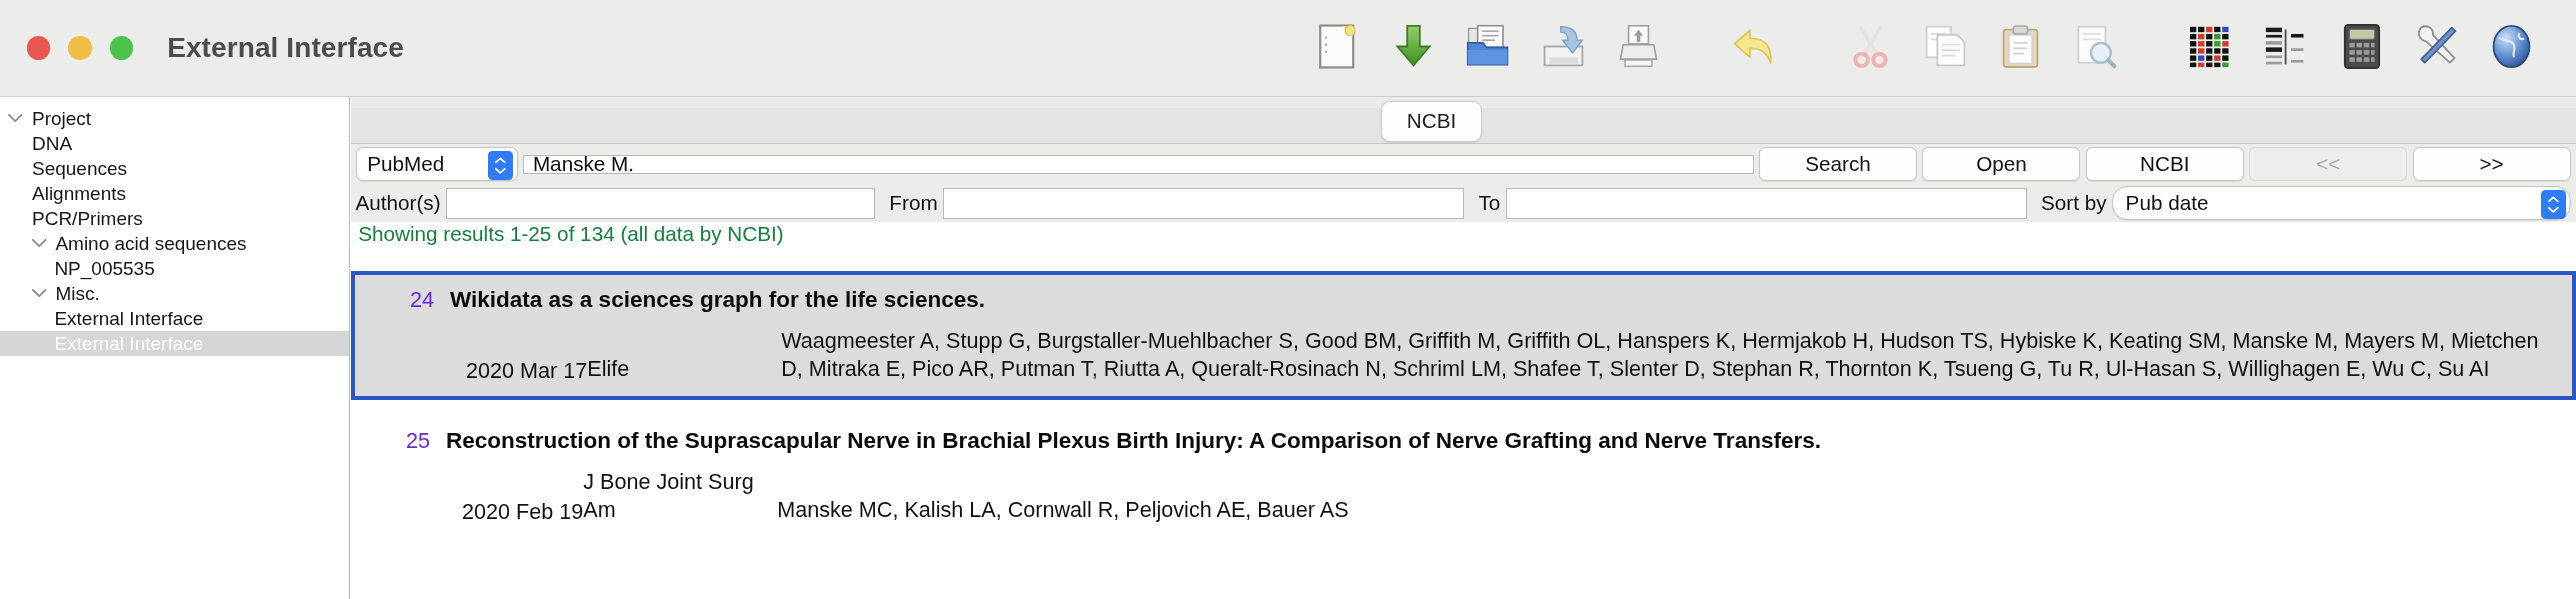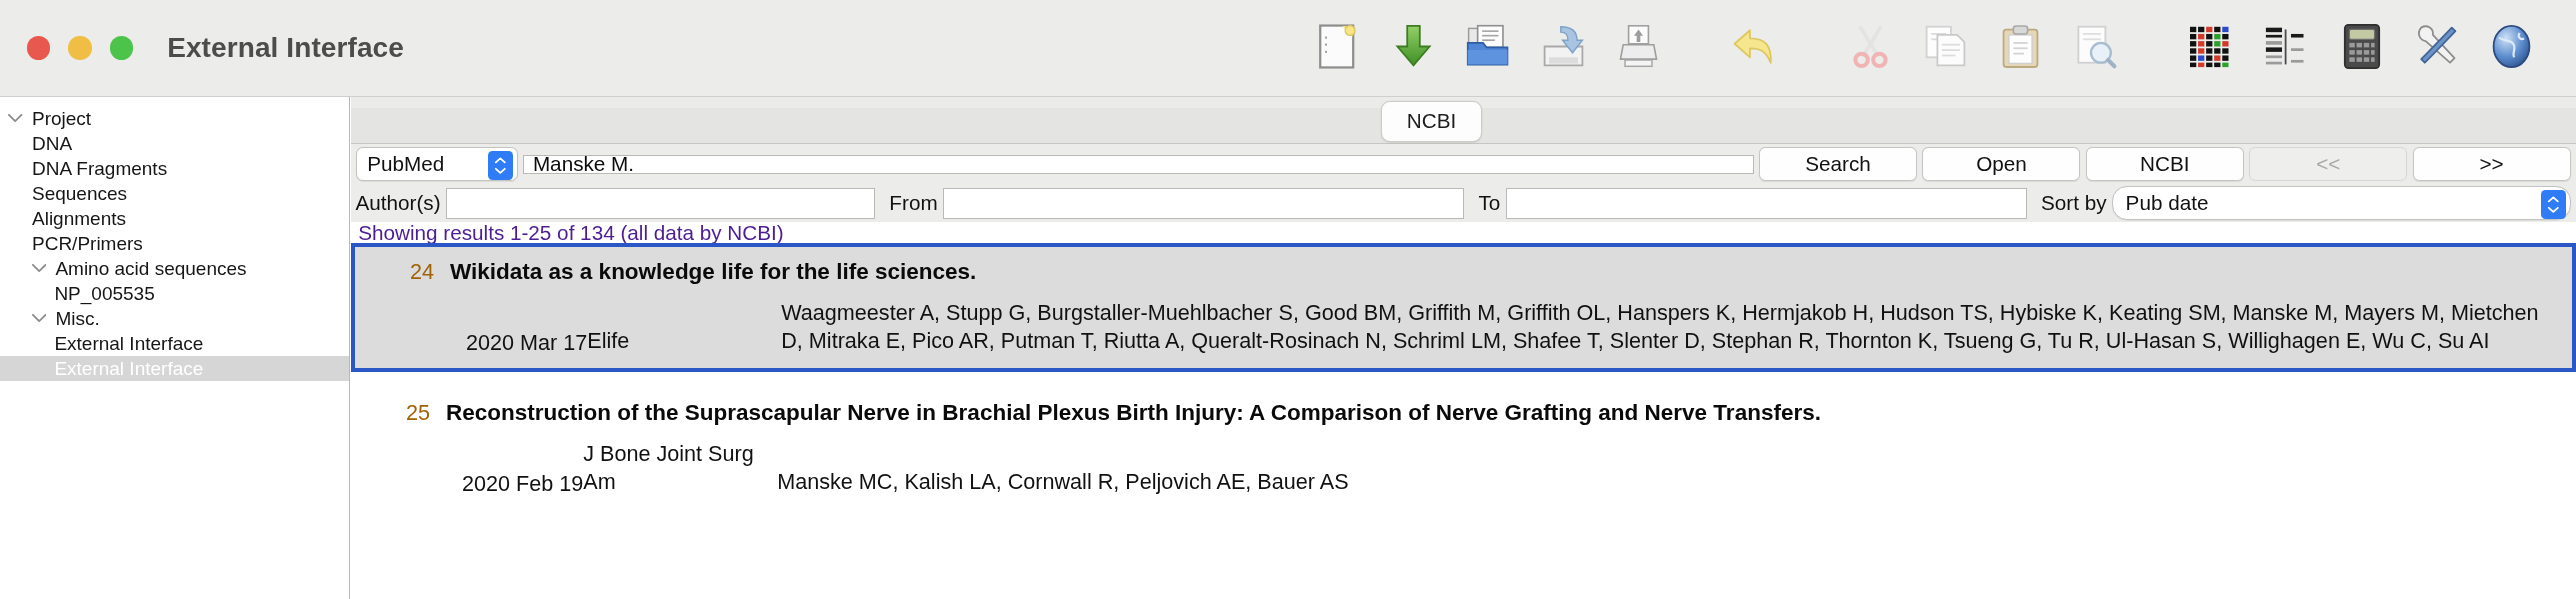--- a/index.html
+++ b/index.html
@@ -196,25 +196,25 @@
     border: 0.9px solid #c3c3c1;
     border-radius: 15px;
     box-shadow: 0 0.9px 0.9px rgba(0,0,0,0.07);
     display: flex; align-items: center;
     font-size: 20.7px; color: #111;
   }
   #sortby-sel .sb-label { margin-left: 12.6px; }
 
   
   #statusline {
-    height: 21px;
-    background: #ffffff;
-    display: flex; align-items: center;
+    height: 49px;
+    background: #ffffff;
+    display: flex; align-items: flex-start;
     padding-left: 7.2px;
-    font-size: 20.7px; color: #4c1d95;
+    font-size: 20.7px; color: #15803d;
   }
 
   
   #results {
     position: relative;
     background: #ffffff;
     height: 345px;
     overflow: hidden;
   }
   .result {
@@ -228,21 +228,21 @@
     border-left: 4.5px solid #2b56c6;
     border-right: 4.5px solid #2b56c6;
   }
   .res-titleline {
     display: flex; align-items: baseline;
     padding-top: 10.8px;
   }
   .res-num {
     flex: 0 0 95px;
     text-align: right;
-    font-size: 21.6px; color: #a16207;
+    font-size: 21.6px; color: #6d28d9;
     padding-right: 16px;
   }
   .res-title {
     font-size: 22.5px; font-weight: 700; color: #0a0a0a;
     line-height: 1.25;
   }
   .res-meta {
     display: flex; align-items: flex-end;
     padding-top: 12.6px; padding-bottom: 12.6px;
   }
@@ -524,24 +524,20 @@
           </svg>
       </span>
       <span class="tree-label ind-0">Project</span>
     </div>
 
     <div class="tree-row">
       <span class="twisty blank"></span>
       <span class="tree-label ind-0">DNA</span>
     </div>
 
-    <div class="tree-row">
-      <span class="twisty blank"></span>
-      <span class="tree-label ind-0">DNA Fragments</span>
-    </div>
 
     <div class="tree-row">
       <span class="twisty blank"></span>
       <span class="tree-label ind-0">Sequences</span>
     </div>
 
     <div class="tree-row">
       <span class="twisty blank"></span>
       <span class="tree-label ind-0">Alignments</span>
     </div>
@@ -662,21 +658,21 @@
 
     <div id="statusline">
       <span>Showing results 1-25 of 134 (all data by NCBI)</span>
     </div>
 
     <div id="results">
 
       <div class="result selected">
         <div class="res-titleline">
           <span class="res-num">24</span>
-          <span class="res-title">Wikidata as a knowledge life for the life sciences.</span>
+          <span class="res-title">Wikidata as a sciences graph for the life sciences.</span>
         </div>
         <div class="res-meta">
           <span class="res-date">2020 Mar 17</span>
           <span class="res-journal">Elife</span>
           <span class="res-authors">Waagmeester A, Stupp G, Burgstaller-Muehlbacher S, Good BM, Griffith M, Griffith OL, Hanspers K, Hermjakob H, Hudson TS, Hybiske K, Keating SM, Manske M, Mayers M, Mietchen D, Mitraka E, Pico AR, Putman T, Riutta A, Queralt-Rosinach N, Schriml LM, Shafee T, Slenter D, Stephan R, Thornton K, Tsueng G, Tu R, Ul-Hasan S, Willighagen E, Wu C, Su AI</span>
         </div>
       </div>
 
       <div class="res-sep"></div>
 

